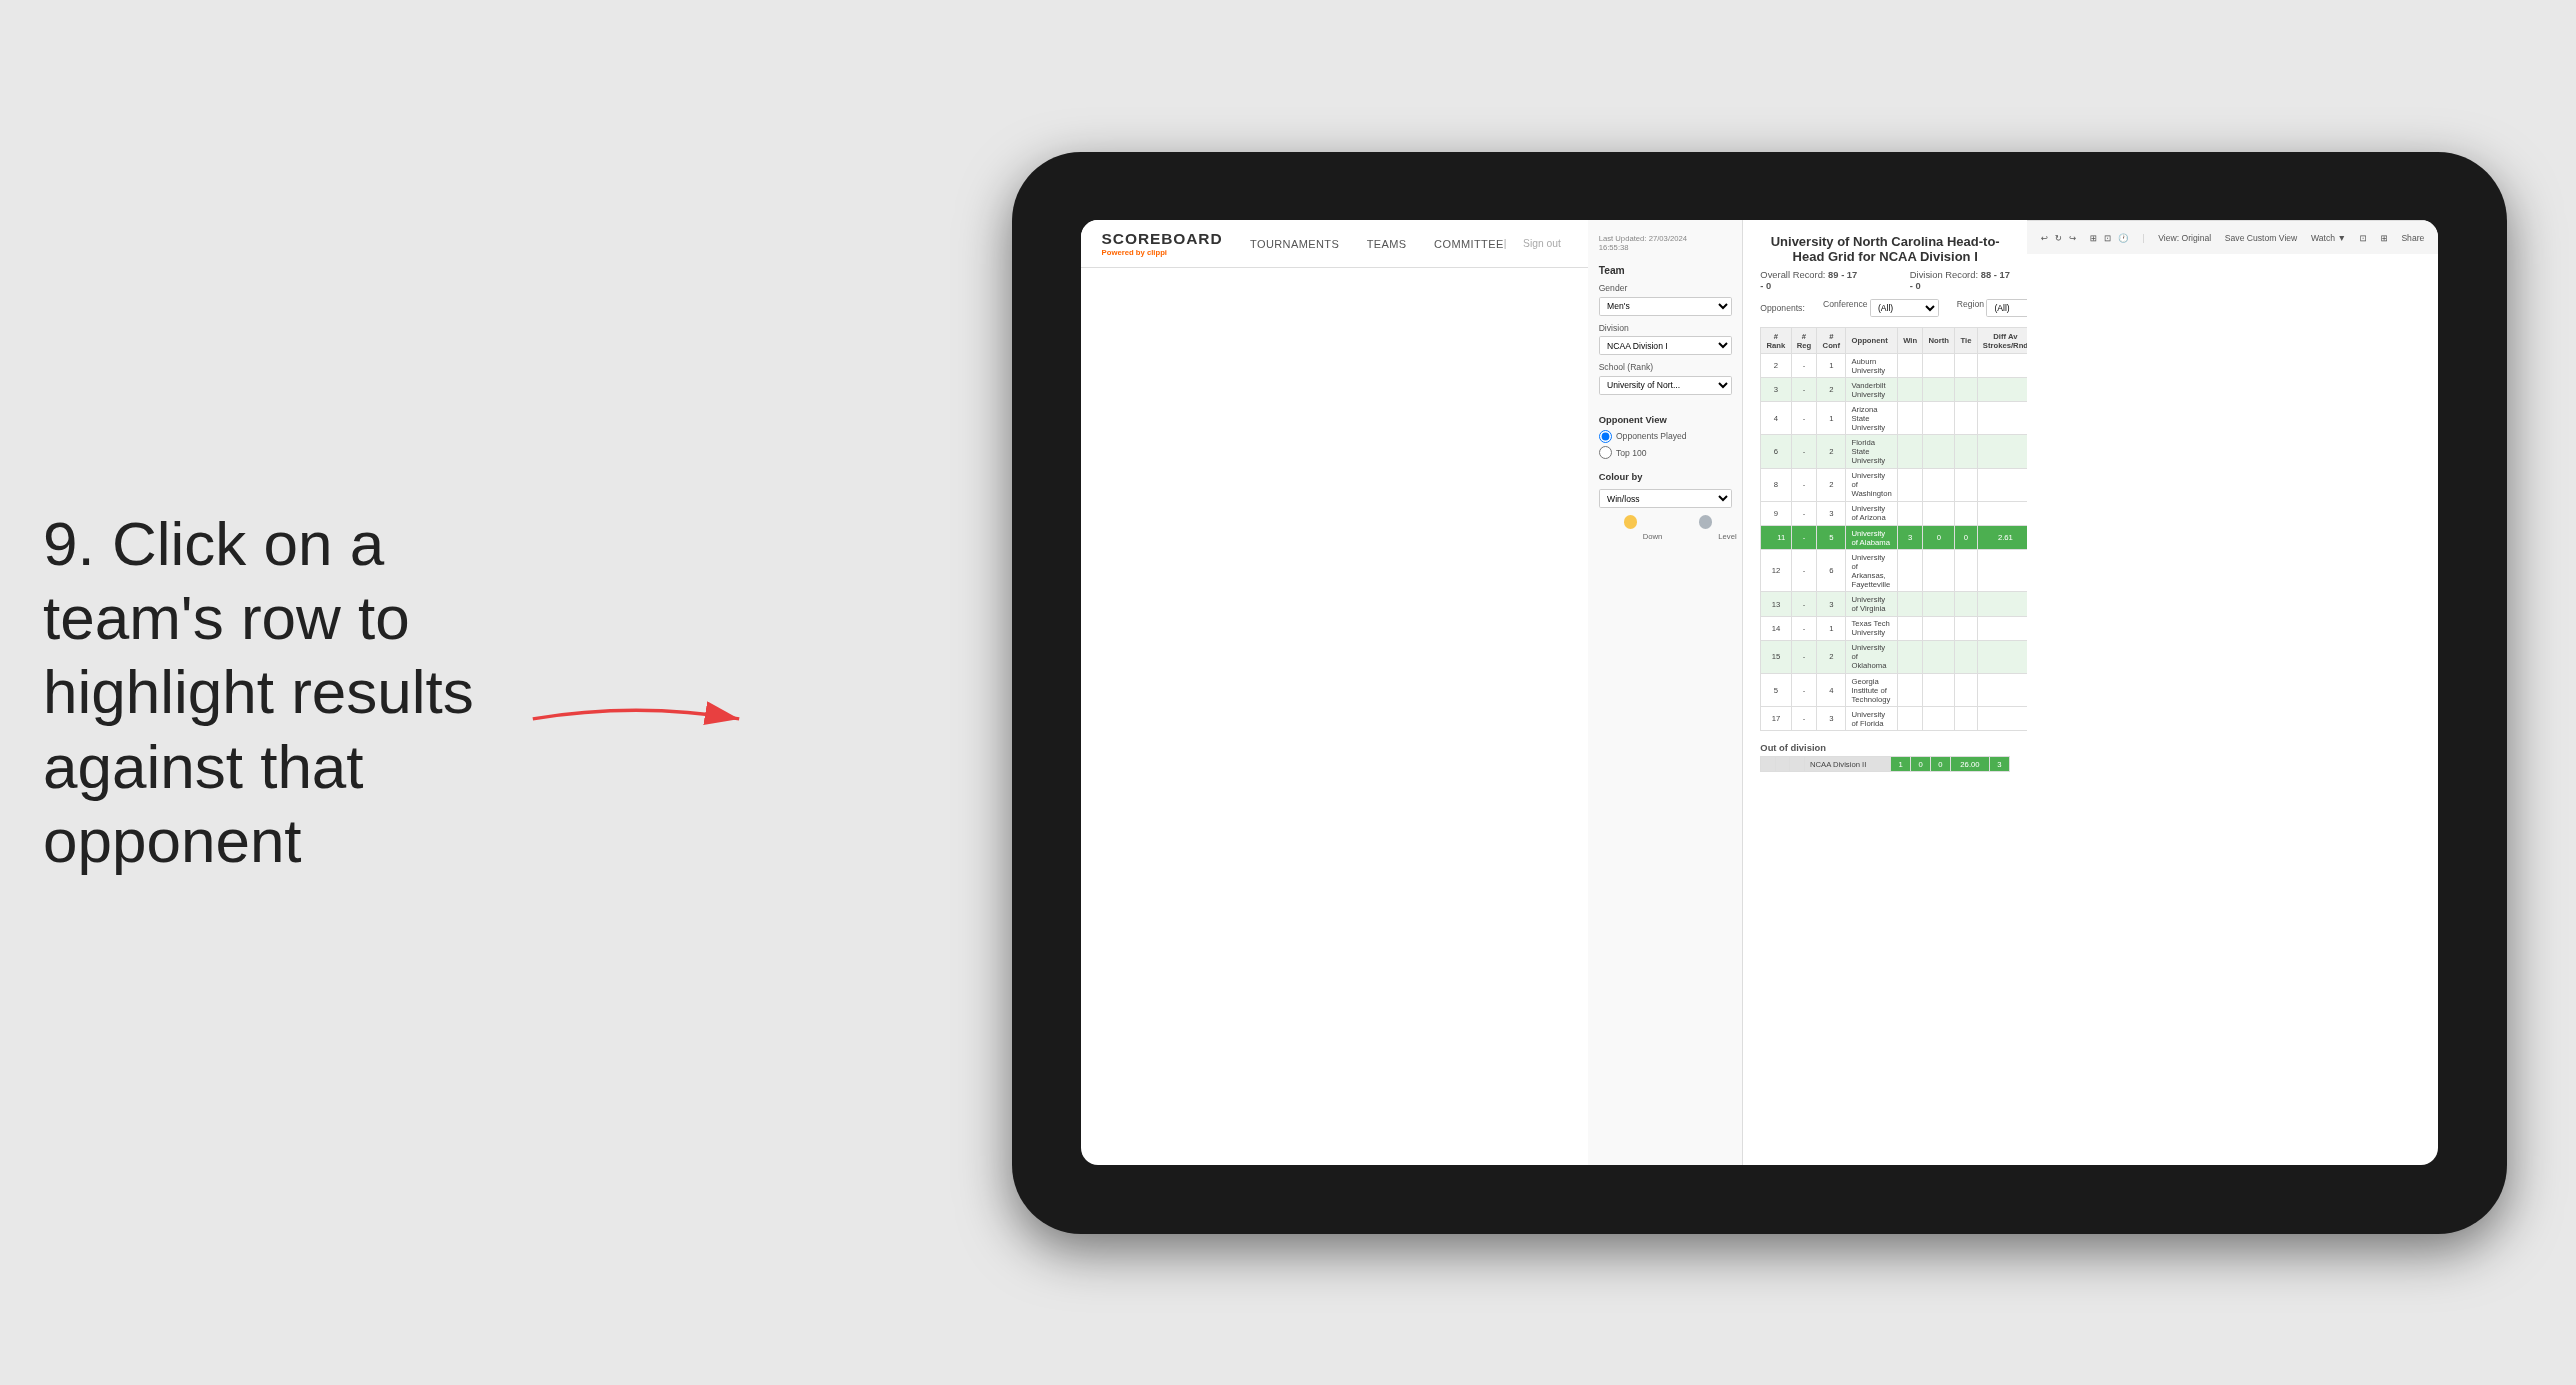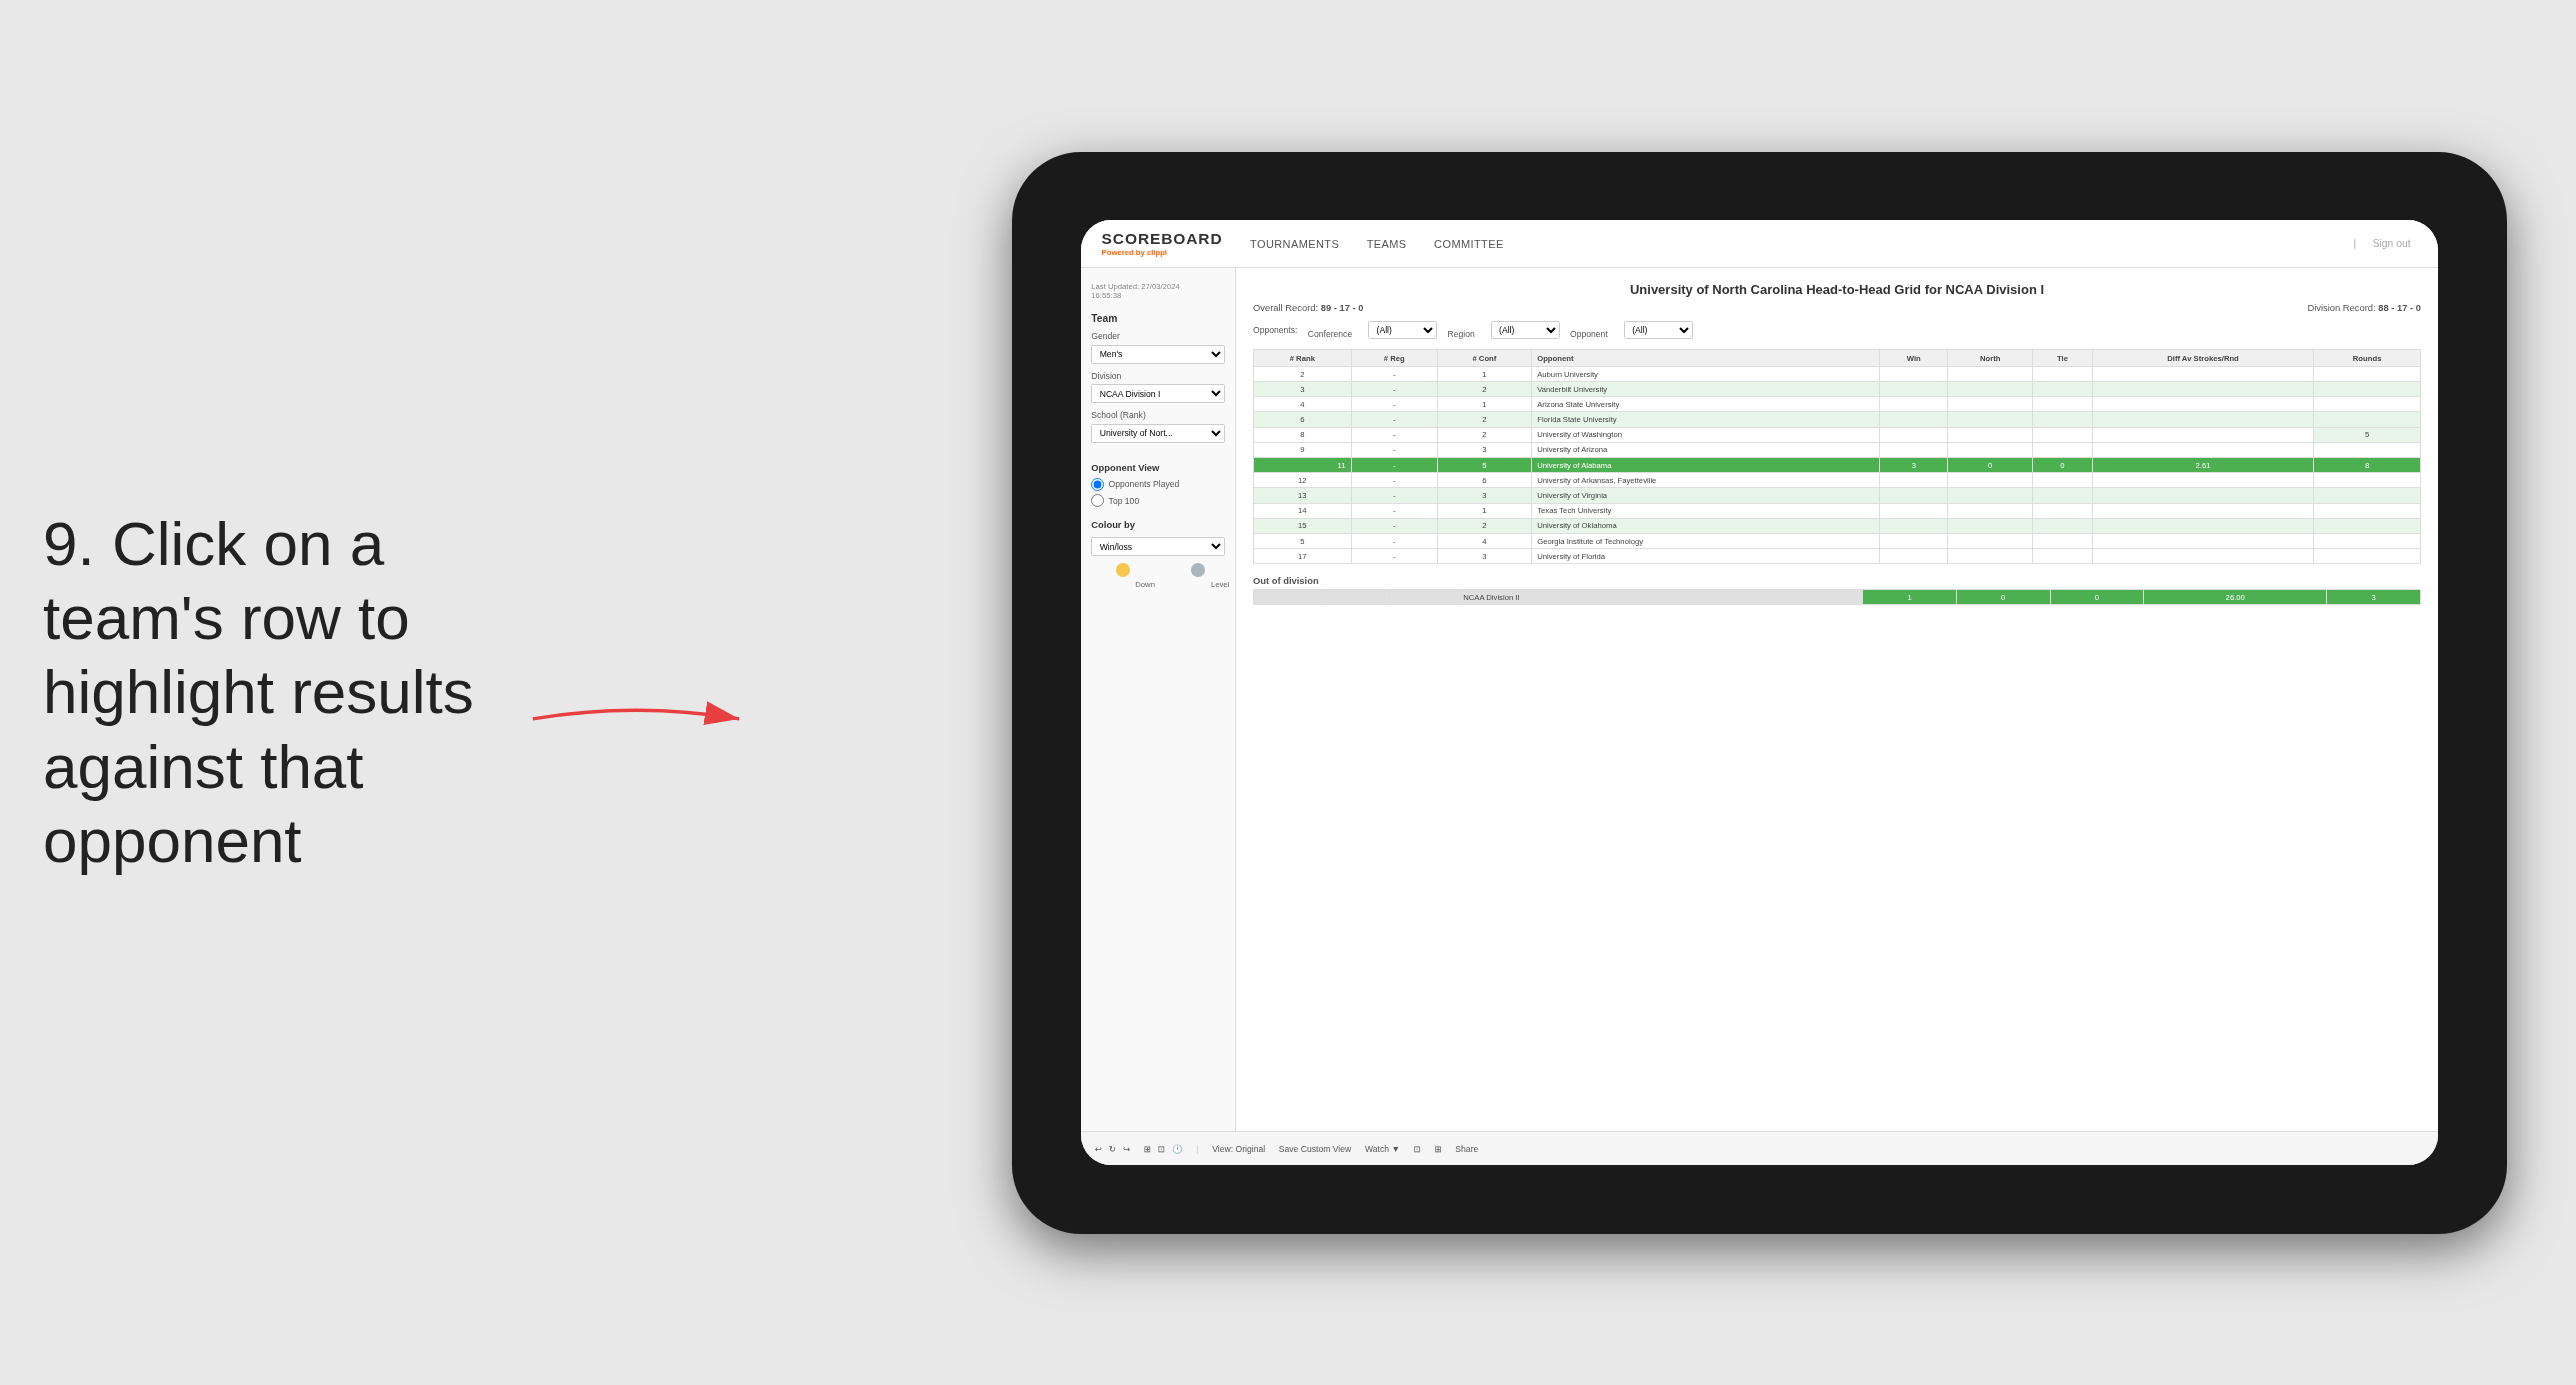--- a/index.html
+++ b/index.html
@@ -50,24 +50,23 @@
       display: flex;
       align-items: center;
       justify-content: center;
       box-shadow: 0 17px 52px rgba(0,0,0,0.5);
     }
 
     .tablet-screen {
       width: 1357px;
       height: 945px;
       background: #fff;
-      border-radius: 30px;
+      border-radius: 17px;
       overflow: hidden;
       display: flex;
-      flex-direction: column;
     }
 
     
     .top-nav {
       background: #fff;
       border-bottom: 0.9px solid #ddd;
       display: flex;
       align-items: center;
       padding: 0 20.6px;
       height: 48px;
@@ -285,22 +284,23 @@
       display: flex;
       gap: 10.3px;
       align-items: center;
       font-size: 8.6px;
       color: #555;
       margin-bottom: 6.9px;
     }
 
     .filter-group {
       display: flex;
-      align-items: flex-end;
-      gap: 16px;
+      align-items: flex-start;
+      gap: 2px;
+      margin-left: 8px;
     }
 
     .filter-select {
       font-size: 8.6px;
       border: 0.9px solid #ccc;
       background: #fff;
       padding: 1.7px 3.4px;
       border-radius: 1.7px;
       width: 69px;
     }

